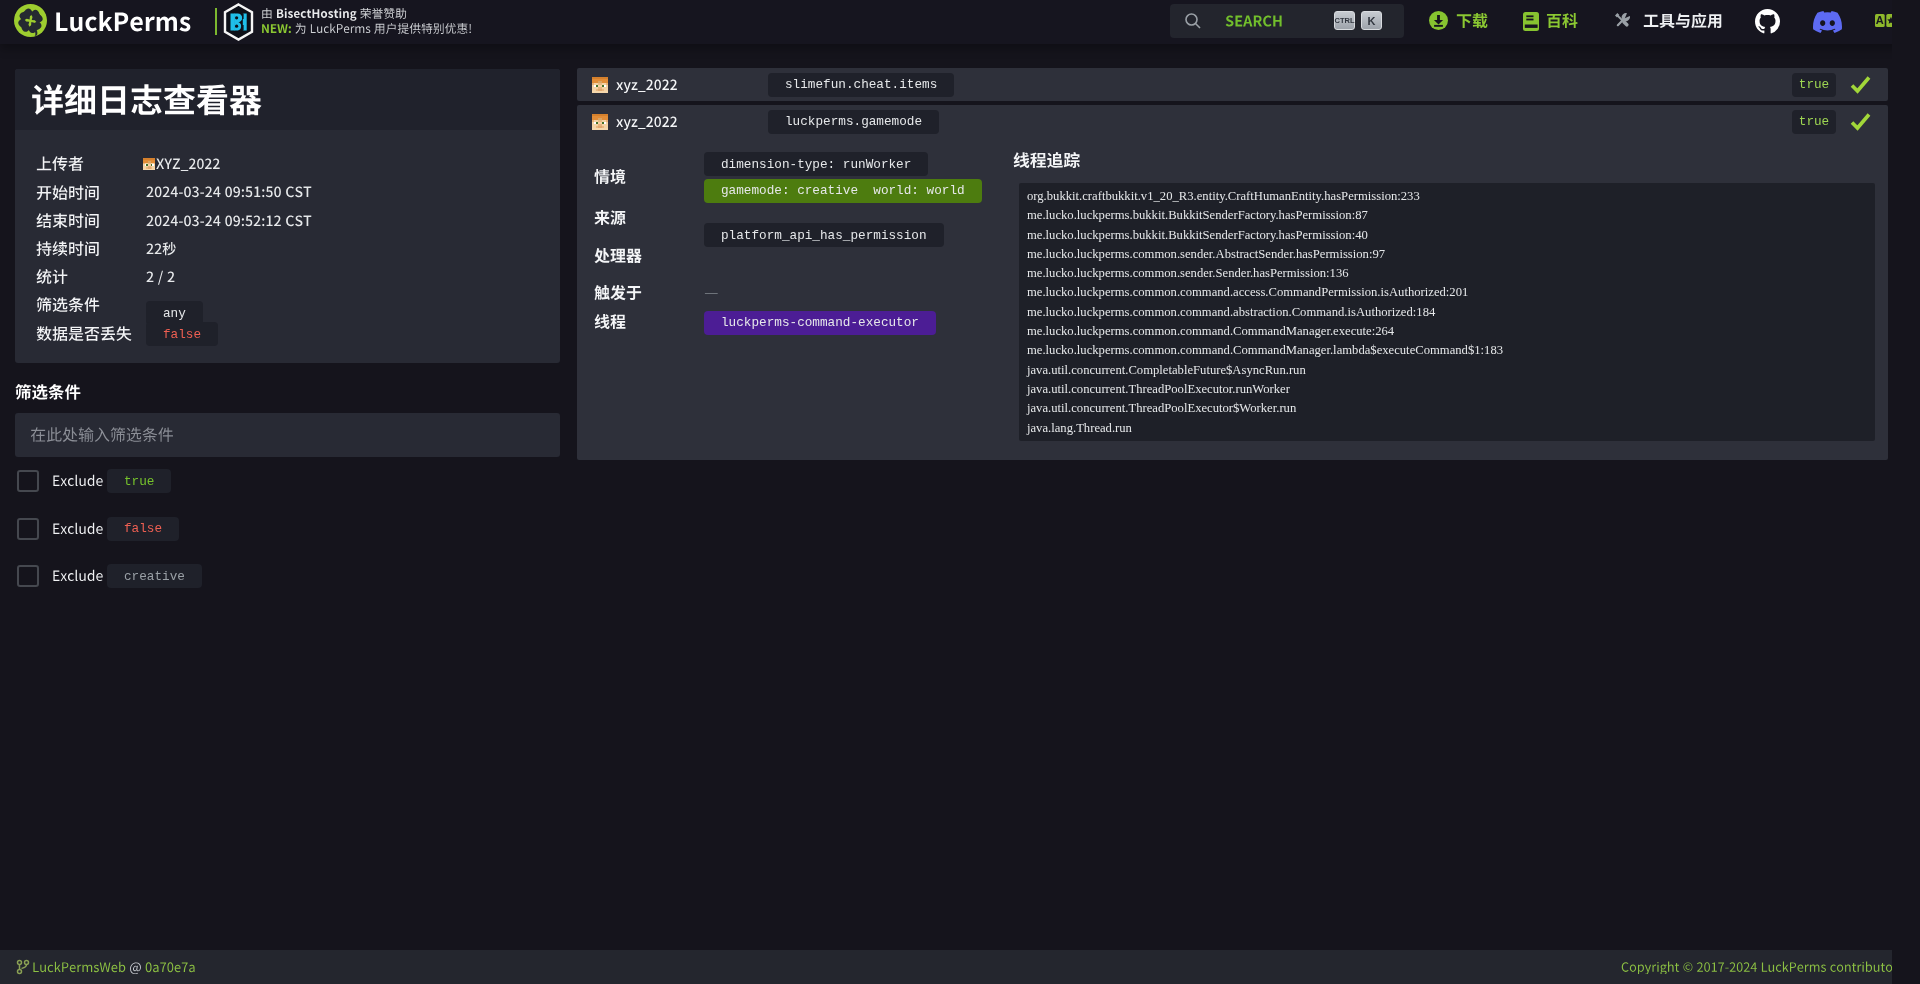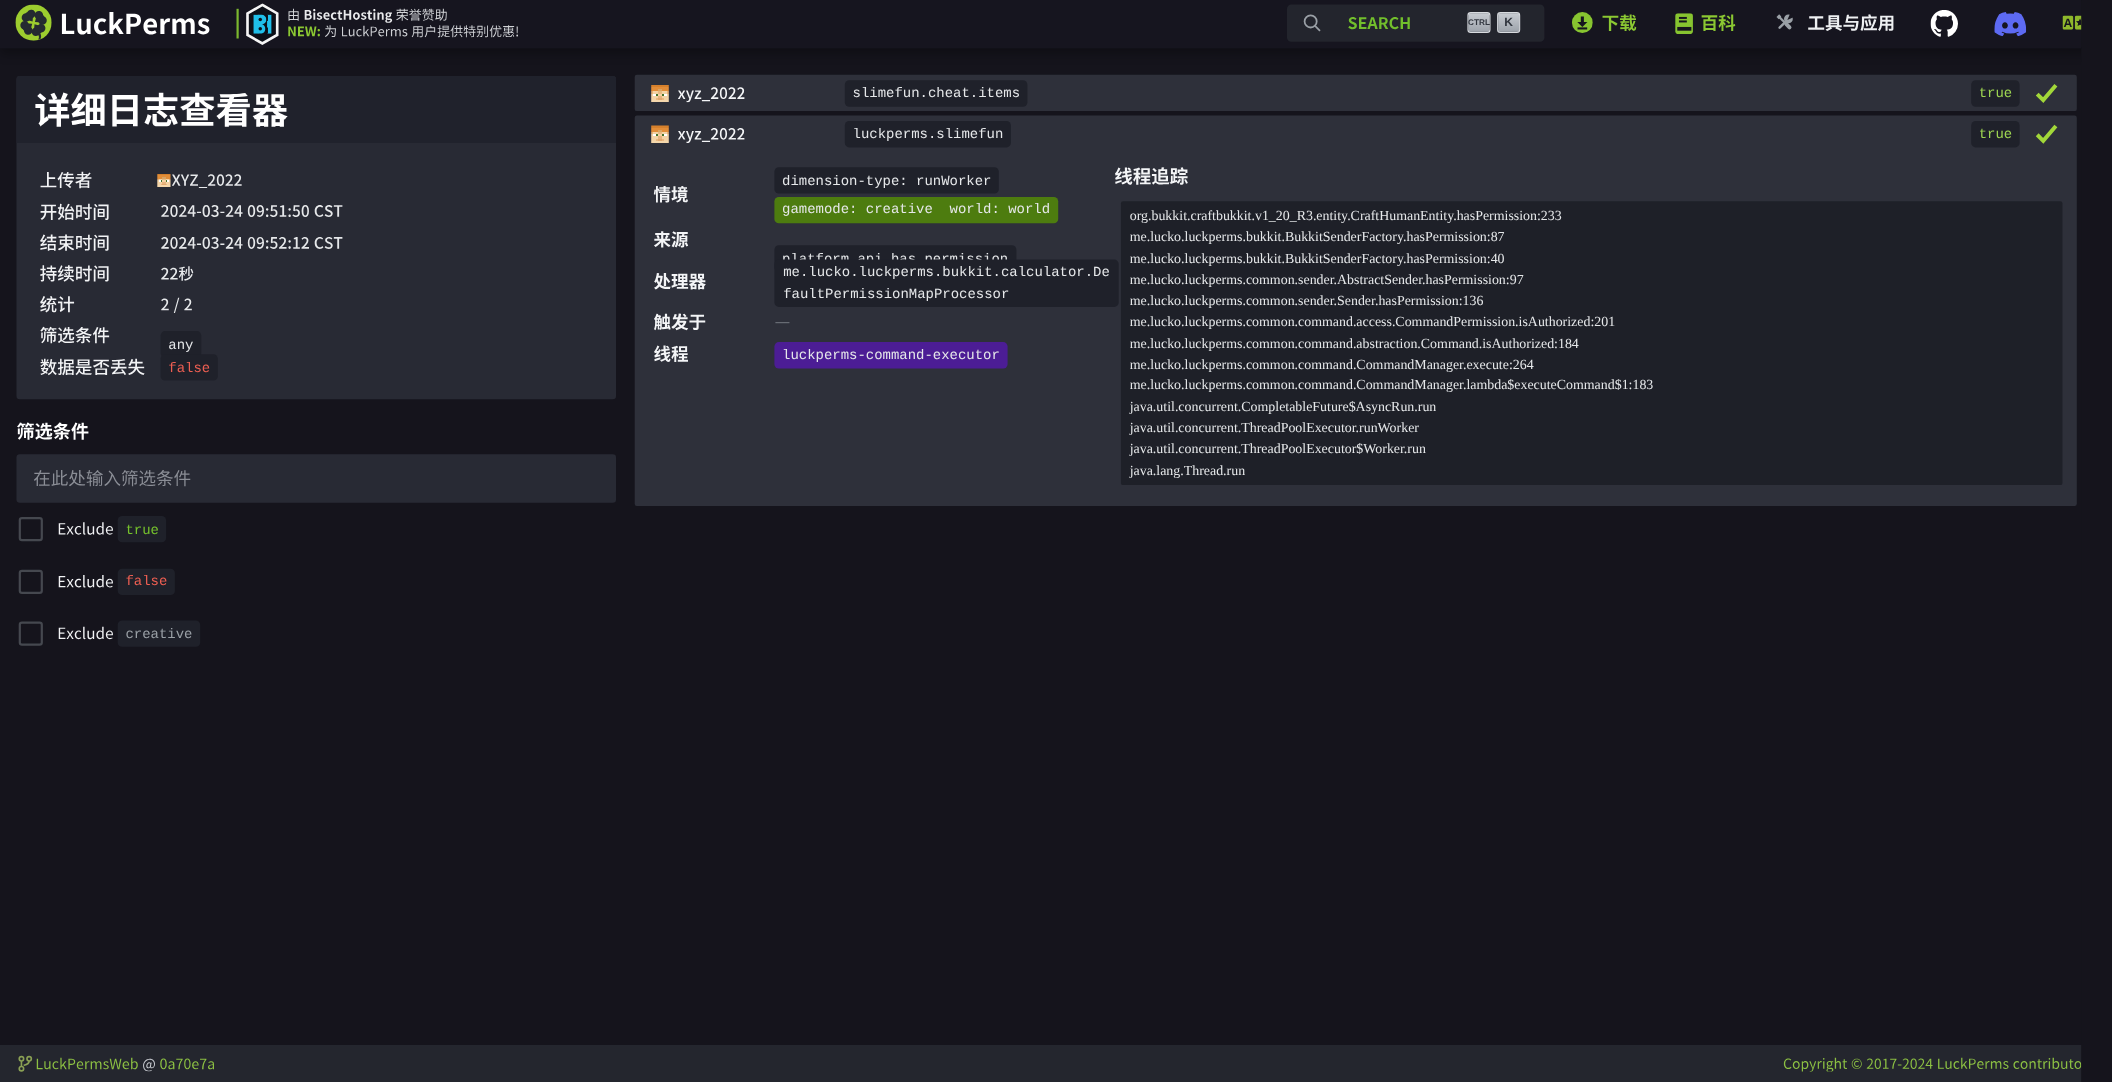--- a/index.html
+++ b/index.html
@@ -1,18 +1,18 @@
 <!DOCTYPE html>
 <html><head><meta charset="utf-8"><title>LuckPerms</title>
 <style>
 html,body{margin:0;padding:0;background:#15141c;}
 #app{position:relative;width:1892px;height:984px;overflow:hidden;background:#15141c;font-family:'Liberation Sans', sans-serif;}
 .abs{position:absolute;}
 .mono{font-family:Liberation Serif, serif;}
-.badge{position:absolute;background:#1f212a;border-radius:4px;font-family:'Liberation Mono', monospace;color:#e6e8ea;display:inline-flex;align-items:center;padding:0 7px;font-size:12.7px;white-space:pre;}
+.badge{position:absolute;background:#1f212a;border-radius:4px;font-family:'Liberation Mono', monospace;color:#e6e8ea;display:inline-flex;align-items:center;padding:0 17px;font-size:12.7px;white-space:pre;}
 </style></head><body>
 <div id="app">
 <div class="abs" style="left:0;top:0;width:1920px;height:44px;background:#16151f;box-shadow:0 5px 9px rgba(0,0,0,0.28)"></div>
 <svg class="abs" style="left:14px;top:4px" width="33" height="33" viewBox="0 0 33 33">
 <circle cx="16.5" cy="16.5" r="16.5" fill="#9dcd2f"></circle>
 <g fill="#252a31">
 <g transform="translate(16.5,16.8) rotate(10)">
 <g transform="rotate(45)">
             <circle cx="-2.9" cy="-7.9" r="3.9"></circle>
             <circle cx="2.9" cy="-7.9" r="3.9"></circle>
@@ -284,21 +284,21 @@
       <rect x="0.00" y="12.00" width="4.00" height="2.00" fill="#f4d3a5"></rect>
       <rect x="4.00" y="12.00" width="2.00" height="2.00" fill="#eab87f"></rect>
       <rect x="6.00" y="12.00" width="4.00" height="2.00" fill="#e2a86f"></rect>
       <rect x="10.00" y="12.00" width="2.00" height="2.00" fill="#eab87f"></rect>
       <rect x="12.00" y="12.00" width="4.00" height="2.00" fill="#f4d3a5"></rect>
       <rect x="0.00" y="14.00" width="16.00" height="2.00" fill="#f6d8ac"></rect>
     </svg>
 <svg style="position:absolute;left:615.5px;top:113.6px" width="61.6" height="16.0" viewBox="0 -12.88 61.6 15.96">
       <path fill="#f4f5f7" d="M0.2 0.0H1.9L2.8 -1.6C3.0 -2.1 3.3 -2.6 3.5 -3.0H3.6C3.9 -2.6 4.1 -2.1 4.4 -1.6L5.4 0.0H7.1L4.7 -3.9L7.0 -7.7H5.3L4.5 -6.2C4.3 -5.7 4.0 -5.3 3.9 -4.9H3.8C3.5 -5.3 3.3 -5.7 3.1 -6.2L2.1 -7.7H0.4L2.7 -4.0Z M8.9 3.2C10.6 3.2 11.4 2.1 12.0 0.5L14.8 -7.7H13.2L12.0 -3.7C11.8 -3.0 11.6 -2.3 11.4 -1.6H11.3C11.1 -2.3 10.8 -3.1 10.6 -3.7L9.2 -7.7H7.6L10.6 -0.1L10.4 0.5C10.2 1.3 9.7 1.9 8.8 1.9C8.6 1.9 8.4 1.8 8.3 1.8L8.0 3.1C8.2 3.2 8.5 3.2 8.9 3.2Z M15.5 0.0H21.5V-1.3H17.5L21.3 -6.8V-7.7H15.9V-6.4H19.3L15.5 -0.9Z M22.1 2.1H29.5V1.1H22.1Z M30.3 0.0H37.0V-1.4H34.4C33.9 -1.4 33.3 -1.3 32.7 -1.3C34.9 -3.4 36.5 -5.4 36.5 -7.4C36.5 -9.3 35.3 -10.5 33.4 -10.5C32.0 -10.5 31.1 -9.9 30.3 -9.0L31.2 -8.1C31.7 -8.7 32.4 -9.2 33.2 -9.2C34.4 -9.2 34.9 -8.4 34.9 -7.3C34.9 -5.6 33.4 -3.6 30.3 -0.9Z M41.7 0.2C43.7 0.2 45.0 -1.6 45.0 -5.2C45.0 -8.8 43.7 -10.5 41.7 -10.5C39.7 -10.5 38.4 -8.8 38.4 -5.2C38.4 -1.6 39.7 0.2 41.7 0.2ZM41.7 -1.1C40.7 -1.1 39.9 -2.2 39.9 -5.2C39.9 -8.1 40.7 -9.2 41.7 -9.2C42.7 -9.2 43.5 -8.1 43.5 -5.2C43.5 -2.2 42.7 -1.1 41.7 -1.1Z M46.3 0.0H53.0V-1.4H50.4C49.9 -1.4 49.2 -1.3 48.7 -1.3C50.9 -3.4 52.5 -5.4 52.5 -7.4C52.5 -9.3 51.3 -10.5 49.4 -10.5C48.0 -10.5 47.1 -9.9 46.2 -9.0L47.1 -8.1C47.7 -8.7 48.4 -9.2 49.2 -9.2C50.3 -9.2 50.9 -8.4 50.9 -7.3C50.9 -5.6 49.3 -3.6 46.3 -0.9Z M54.3 0.0H60.9V-1.4H58.4C57.8 -1.4 57.2 -1.3 56.7 -1.3C58.9 -3.4 60.5 -5.4 60.5 -7.4C60.5 -9.3 59.2 -10.5 57.3 -10.5C56.0 -10.5 55.1 -9.9 54.2 -9.0L55.1 -8.1C55.7 -8.7 56.3 -9.2 57.1 -9.2C58.3 -9.2 58.9 -8.4 58.9 -7.3C58.9 -5.6 57.3 -3.6 54.3 -0.9Z"></path>
     </svg>
-<div class="badge" style="left:768px;top:109.5px;height:24px">luckperms.slimefun</div>
+<div class="badge" style="left:768px;top:109.5px;height:24px">luckperms.gamemode</div>
 <div class="badge" style="left:1792px;top:109.5px;height:24px;width:44px;box-sizing:border-box;color:#9ed652;justify-content:center">true</div>
 <svg class="abs" style="left:1849px;top:110.0px" width="23" height="23" viewBox="0 0 23 23" fill="none" stroke="#a2d739" stroke-width="3.6">
       <path d="M3 12.5 L8.5 18 L20 4.5"></path>
     </svg>
 <svg style="position:absolute;left:594.0px;top:167.8px" width="32.0" height="18.2" viewBox="0 -14.72 32.0 18.24">
       <path fill="#f4f5f7" d="M0.9 -10.4C0.8 -9.1 0.6 -7.3 0.3 -6.2L1.7 -5.7C2.0 -7.0 2.2 -8.9 2.3 -10.3ZM7.8 -3.0H12.6V-2.3H7.8ZM7.8 -4.4V-5.1H12.6V-4.4ZM2.3 -13.6V1.4H4.0V-10.3C4.3 -9.6 4.5 -9.0 4.6 -8.5L5.9 -9.1L5.9 -9.2H9.2V-8.5H4.9V-7.2H15.5V-8.5H11.1V-9.2H14.5V-10.5H11.1V-11.1H15.0V-12.5H11.1V-13.6H9.2V-12.5H5.4V-11.1H9.2V-10.5H5.9V-9.3C5.7 -9.9 5.3 -10.7 5.0 -11.4L4.0 -11.0V-13.6ZM6.0 -6.5V1.4H7.8V-1.0H12.6V-0.4C12.6 -0.2 12.5 -0.2 12.3 -0.2C12.1 -0.2 11.3 -0.2 10.7 -0.2C10.9 0.3 11.1 1.0 11.2 1.4C12.3 1.4 13.1 1.4 13.6 1.2C14.2 0.9 14.4 0.4 14.4 -0.4V-6.5Z M24.3 -4.6H28.4V-3.9H24.3ZM24.3 -6.4H28.4V-5.7H24.3ZM27.8 -11.1C27.7 -10.7 27.5 -10.1 27.3 -9.7H25.5C25.4 -10.1 25.2 -10.7 25.0 -11.1L23.5 -10.8C23.6 -10.4 23.7 -10.0 23.8 -9.7H21.9V-8.1H31.0V-9.7H29.0L29.5 -10.8ZM25.2 -13.4 25.5 -12.6H22.3V-11.1H30.6V-12.6H27.5C27.3 -13.0 27.2 -13.4 27.0 -13.7ZM22.5 -7.6V-2.7H23.8C23.6 -1.3 23.0 -0.5 20.6 0.0C20.9 0.3 21.4 1.0 21.5 1.5C24.6 0.7 25.4 -0.6 25.6 -2.7H26.8V-0.8C26.8 0.2 26.9 0.6 27.2 0.8C27.5 1.1 28.0 1.2 28.5 1.2C28.7 1.2 29.2 1.2 29.5 1.2C29.8 1.2 30.2 1.2 30.5 1.1C30.8 0.9 31.0 0.8 31.2 0.5C31.3 0.2 31.4 -0.4 31.4 -1.1C30.9 -1.2 30.3 -1.5 29.9 -1.8C29.9 -1.3 29.9 -0.8 29.9 -0.6C29.8 -0.4 29.8 -0.3 29.7 -0.3C29.6 -0.3 29.5 -0.3 29.4 -0.3C29.2 -0.3 29.0 -0.3 28.9 -0.3C28.8 -0.3 28.7 -0.3 28.6 -0.3C28.6 -0.4 28.6 -0.5 28.6 -0.7V-2.7H30.2V-7.6ZM16.4 -2.4 17.0 -0.4C18.4 -1.0 20.3 -1.7 21.9 -2.4L21.5 -4.2L20.1 -3.7V-8.0H21.4V-9.8H20.1V-13.4H18.2V-9.8H16.6V-8.0H18.2V-3.0C17.5 -2.8 16.9 -2.6 16.4 -2.4Z"></path>
     </svg>
 <svg style="position:absolute;left:594.0px;top:209.3px" width="32.0" height="18.2" viewBox="0 -14.72 32.0 18.24">
       <path fill="#f4f5f7" d="M7.0 -6.6H4.2L5.7 -7.2C5.5 -8.0 4.9 -9.1 4.4 -10.0H7.0ZM9.0 -6.6V-10.0H11.7C11.4 -9.1 10.8 -7.9 10.4 -7.1L11.7 -6.6ZM2.6 -9.4C3.2 -8.5 3.7 -7.4 3.9 -6.6H0.8V-4.8H5.9C4.4 -3.1 2.4 -1.6 0.4 -0.7C0.8 -0.4 1.4 0.4 1.7 0.9C3.6 -0.1 5.5 -1.7 7.0 -3.5V1.4H9.0V-3.5C10.5 -1.7 12.4 -0.1 14.3 0.9C14.6 0.4 15.2 -0.3 15.6 -0.7C13.6 -1.6 11.6 -3.1 10.2 -4.8H15.2V-6.6H12.1C12.6 -7.3 13.2 -8.4 13.8 -9.5L11.9 -10.0H14.6V-11.9H9.0V-13.6H7.0V-11.9H1.6V-10.0H4.3Z M25.4 -6.1H29.1V-5.2H25.4ZM25.4 -8.3H29.1V-7.4H25.4ZM24.0 -3.2C23.6 -2.2 22.9 -1.1 22.3 -0.4C22.8 -0.1 23.5 0.3 23.8 0.6C24.4 -0.3 25.2 -1.6 25.7 -2.7ZM28.5 -2.8C29.0 -1.7 29.7 -0.4 30.0 0.4L31.7 -0.3C31.4 -1.1 30.7 -2.4 30.2 -3.4ZM17.2 -12.1C18.0 -11.6 19.2 -10.8 19.8 -10.4L21.0 -11.9C20.4 -12.3 19.1 -13.0 18.3 -13.5ZM16.4 -7.8C17.3 -7.3 18.5 -6.6 19.1 -6.1L20.2 -7.7C19.6 -8.1 18.4 -8.7 17.5 -9.2ZM16.6 0.2 18.4 1.2C19.1 -0.4 19.9 -2.2 20.5 -3.9L18.9 -5.0C18.2 -3.1 17.3 -1.1 16.6 0.2ZM23.7 -9.7V-3.9H26.3V-0.4C26.3 -0.3 26.2 -0.2 26.0 -0.2C25.8 -0.2 25.2 -0.2 24.6 -0.2C24.8 0.2 25.0 0.9 25.1 1.4C26.1 1.4 26.8 1.4 27.4 1.2C28.0 0.9 28.1 0.4 28.1 -0.4V-3.9H30.9V-9.7H27.8L28.4 -10.7L26.6 -11.0H31.3V-12.8H21.3V-8.3C21.3 -5.7 21.1 -2.1 19.3 0.4C19.8 0.6 20.6 1.1 20.9 1.4C22.9 -1.2 23.2 -5.5 23.2 -8.3V-11.0H26.3C26.2 -10.6 26.0 -10.1 25.9 -9.7Z"></path>
     </svg>
@@ -307,22 +307,20 @@
     </svg>
 <svg style="position:absolute;left:594.0px;top:283.8px" width="48.0" height="18.2" viewBox="0 -14.72 48.0 18.24">
       <path fill="#f4f5f7" d="M3.9 -8.1V-6.6H3.0V-8.1ZM5.2 -8.1H6.1V-6.6H5.2ZM3.0 -9.5C3.2 -9.8 3.4 -10.2 3.6 -10.6H4.9C4.8 -10.2 4.6 -9.8 4.5 -9.5ZM2.7 -13.6C2.3 -11.7 1.4 -9.8 0.3 -8.6C0.6 -8.4 1.2 -8.0 1.5 -7.7V-5.2C1.5 -3.5 1.4 -1.1 0.5 0.6C0.9 0.8 1.6 1.2 1.9 1.5C2.4 0.4 2.7 -1.0 2.9 -2.4H3.9V0.9H5.2V-2.4H6.1V-0.5C6.1 -0.4 6.0 -0.3 5.9 -0.3C5.8 -0.3 5.5 -0.3 5.2 -0.3C5.5 0.1 5.7 0.8 5.7 1.2C6.3 1.2 6.8 1.2 7.1 0.9C7.5 0.6 7.6 0.2 7.6 -0.5V-9.5H6.1C6.4 -10.1 6.8 -10.9 7.0 -11.5L5.9 -12.2L5.6 -12.1H4.1C4.2 -12.5 4.4 -12.9 4.4 -13.2ZM3.9 -5.3V-3.8H3.0C3.0 -4.3 3.0 -4.8 3.0 -5.2V-5.3ZM5.2 -5.3H6.1V-3.8H5.2ZM10.4 -13.6V-10.7H8.1V-4.2H10.4V-1.4L7.6 -1.2L8.0 0.7C9.6 0.5 11.7 0.3 13.8 -0.0C13.9 0.4 14.0 0.9 14.0 1.2L15.6 0.7C15.5 -0.4 14.8 -2.2 14.2 -3.6L12.7 -3.2C12.9 -2.7 13.1 -2.2 13.3 -1.7L12.4 -1.6V-4.2H14.8V-10.7H12.4V-13.6ZM9.6 -9.1H10.6V-5.8H9.6ZM12.2 -9.1H13.3V-5.8H12.2Z M26.7 -12.7C27.3 -11.9 28.1 -10.9 28.5 -10.3L30.1 -11.3C29.7 -11.9 28.8 -12.9 28.2 -13.5ZM18.1 -8.0C18.3 -8.3 19.0 -8.4 19.8 -8.4H21.9C20.9 -5.3 19.2 -2.9 16.3 -1.4C16.8 -1.0 17.5 -0.2 17.7 0.2C19.7 -0.9 21.1 -2.3 22.2 -4.0C22.7 -3.2 23.3 -2.4 23.9 -1.8C22.7 -1.1 21.3 -0.6 19.8 -0.2C20.2 0.2 20.6 0.9 20.8 1.5C22.5 1.0 24.1 0.4 25.5 -0.5C26.9 0.4 28.5 1.1 30.5 1.5C30.7 0.9 31.2 0.1 31.7 -0.3C29.9 -0.6 28.4 -1.1 27.2 -1.7C28.5 -3.0 29.5 -4.5 30.1 -6.5L28.8 -7.1L28.4 -7.1H23.7C23.9 -7.5 24.0 -7.9 24.2 -8.4H31.1L31.1 -10.2H24.7C24.9 -11.2 25.1 -12.3 25.2 -13.4L23.0 -13.7C22.9 -12.5 22.7 -11.3 22.4 -10.2H20.2C20.7 -11.0 21.1 -12.0 21.3 -12.9L19.3 -13.3C19.0 -12.0 18.4 -10.7 18.2 -10.4C18.0 -10.0 17.8 -9.8 17.5 -9.7C17.7 -9.3 18.0 -8.4 18.1 -8.0ZM25.5 -2.9C24.7 -3.5 24.0 -4.3 23.5 -5.2H27.4C26.9 -4.3 26.3 -3.5 25.5 -2.9Z M33.9 -12.6V-10.7H39.2V-7.4H32.8V-5.5H39.2V-1.1C39.2 -0.7 39.0 -0.6 38.7 -0.6C38.3 -0.6 37.0 -0.6 35.8 -0.7C36.1 -0.1 36.5 0.8 36.6 1.4C38.2 1.4 39.4 1.3 40.1 1.0C40.9 0.7 41.2 0.1 41.2 -1.0V-5.5H47.2V-7.4H41.2V-10.7H46.1V-12.6Z"></path>
     </svg>
 <svg style="position:absolute;left:594.0px;top:313.3px" width="32.0" height="18.2" viewBox="0 -14.72 32.0 18.24">
       <path fill="#f4f5f7" d="M0.8 -1.1 1.2 0.7C2.7 0.2 4.7 -0.5 6.5 -1.2L6.2 -2.8C4.2 -2.1 2.1 -1.5 0.8 -1.1ZM11.3 -12.4C12.0 -12.0 12.8 -11.3 13.3 -10.9L14.4 -12.0C14.0 -12.4 13.1 -13.1 12.4 -13.4ZM1.2 -6.6C1.4 -6.7 1.8 -6.8 3.2 -7.0C2.7 -6.3 2.2 -5.7 2.0 -5.4C1.5 -4.8 1.1 -4.5 0.7 -4.4C0.9 -3.9 1.2 -3.1 1.3 -2.7C1.7 -2.9 2.4 -3.1 6.3 -3.9C6.2 -4.3 6.3 -5.0 6.3 -5.5L3.8 -5.1C4.9 -6.4 6.0 -7.9 6.8 -9.4L5.3 -10.4C5.0 -9.8 4.7 -9.2 4.3 -8.7L3.0 -8.6C3.9 -9.8 4.7 -11.3 5.4 -12.7L3.6 -13.6C3.0 -11.7 1.9 -9.8 1.5 -9.3C1.2 -8.8 0.9 -8.5 0.6 -8.4C0.8 -7.9 1.1 -7.0 1.2 -6.6ZM13.8 -5.6C13.3 -4.8 12.7 -4.2 12.0 -3.5C11.9 -4.2 11.7 -4.9 11.6 -5.6L15.3 -6.3L15.0 -8.0L11.4 -7.3L11.2 -8.8L14.9 -9.4L14.5 -11.1L11.1 -10.5C11.1 -11.6 11.0 -12.6 11.1 -13.6H9.1C9.1 -12.5 9.2 -11.4 9.2 -10.3L6.9 -9.9L7.2 -8.2L9.3 -8.5L9.5 -7.0L6.6 -6.4L6.9 -4.7L9.7 -5.3C9.9 -4.2 10.1 -3.2 10.4 -2.3C9.1 -1.5 7.6 -0.8 6.0 -0.4C6.4 0.1 6.9 0.7 7.2 1.2C8.5 0.7 9.8 0.1 11.0 -0.6C11.6 0.6 12.5 1.4 13.5 1.4C14.8 1.4 15.3 0.9 15.6 -1.1C15.2 -1.3 14.6 -1.7 14.2 -2.1C14.2 -0.8 14.0 -0.4 13.7 -0.4C13.3 -0.4 12.9 -0.9 12.6 -1.7C13.7 -2.7 14.6 -3.7 15.4 -4.9Z M25.1 -11.4H28.9V-9.2H25.1ZM23.3 -13.0V-7.6H30.7V-13.0ZM23.2 -3.6V-2.0H26.0V-0.6H22.2V1.1H31.5V-0.6H27.9V-2.0H30.8V-3.6H27.9V-4.9H31.2V-6.6H22.8V-4.9H26.0V-3.6ZM21.4 -13.4C20.2 -12.9 18.2 -12.4 16.5 -12.1C16.7 -11.7 16.9 -11.1 17.0 -10.6C17.6 -10.7 18.3 -10.8 19.0 -10.9V-9.1H16.7V-7.3H18.7C18.1 -5.8 17.2 -4.0 16.3 -3.0C16.6 -2.5 17.0 -1.7 17.2 -1.2C17.8 -2.0 18.4 -3.1 19.0 -4.3V1.4H20.8V-4.8C21.2 -4.3 21.6 -3.6 21.8 -3.2L22.9 -4.7C22.6 -5.1 21.2 -6.5 20.8 -6.8V-7.3H22.5V-9.1H20.8V-11.4C21.5 -11.5 22.2 -11.7 22.7 -12.0Z"></path>
     </svg>
 <div class="badge" style="left:704px;top:152px;height:24px;background:#1f212a">dimension-type: runWorker</div>
 <div class="badge" style="left:704px;top:178.5px;height:24px;background:#4d7c0f">gamemode: creative  world: world</div>
 <div class="badge" style="left:704px;top:223px;height:24px;background:#1f212a">platform_api_has_permission</div>
-<div class="badge" style="left:704px;top:236px;background:#1f212a;padding:2px 8px;line-height:19.5px">me.lucko.luckperms.bukkit.calculator.De
-faultPermissionMapProcessor</div>
 <div class="abs mono" style="left:705px;top:285px;font-size:12.6px;color:#90969c">—</div>
 <div class="badge" style="left:704px;top:310.5px;height:24px;background:#4c1d95">luckperms-command-executor</div>
 <svg style="position:absolute;left:1013.0px;top:150.8px" width="67.2" height="19.2" viewBox="0 -15.46 67.2 19.15">
       <path fill="#f4f5f7" d="M0.8 -1.2 1.2 0.7C2.9 0.2 4.9 -0.6 6.8 -1.2L6.5 -2.9C4.4 -2.2 2.2 -1.6 0.8 -1.2ZM11.9 -13.1C12.6 -12.6 13.5 -11.9 14.0 -11.5L15.2 -12.7C14.7 -13.1 13.7 -13.7 13.1 -14.1ZM1.2 -6.9C1.5 -7.1 1.9 -7.2 3.4 -7.4C2.8 -6.6 2.4 -6.0 2.1 -5.7C1.6 -5.1 1.2 -4.7 0.7 -4.6C1.0 -4.1 1.3 -3.2 1.4 -2.8C1.8 -3.1 2.5 -3.3 6.6 -4.1C6.6 -4.5 6.6 -5.3 6.6 -5.8L4.0 -5.3C5.1 -6.7 6.2 -8.3 7.2 -9.8L5.5 -10.9C5.2 -10.3 4.9 -9.7 4.5 -9.1L3.1 -9.0C4.0 -10.3 5.0 -11.8 5.6 -13.3L3.7 -14.2C3.1 -12.3 2.0 -10.3 1.6 -9.8C1.2 -9.2 1.0 -8.9 0.6 -8.8C0.8 -8.3 1.1 -7.3 1.2 -6.9ZM14.5 -5.9C14.0 -5.1 13.3 -4.4 12.6 -3.7C12.4 -4.4 12.3 -5.1 12.2 -5.9L16.0 -6.6L15.7 -8.4L11.9 -7.7L11.8 -9.3L15.6 -9.9L15.3 -11.6L11.7 -11.1C11.6 -12.1 11.6 -13.2 11.6 -14.3H9.6C9.6 -13.2 9.6 -11.9 9.7 -10.8L7.3 -10.4L7.6 -8.6L9.8 -8.9L10.0 -7.3L6.9 -6.8L7.2 -5.0L10.2 -5.5C10.4 -4.4 10.6 -3.4 10.9 -2.4C9.5 -1.6 7.9 -0.9 6.3 -0.4C6.8 0.1 7.3 0.8 7.5 1.3C9.0 0.8 10.3 0.1 11.6 -0.7C12.2 0.7 13.1 1.5 14.2 1.5C15.5 1.5 16.0 1.0 16.4 -1.1C15.9 -1.3 15.3 -1.8 15.0 -2.2C14.9 -0.9 14.7 -0.5 14.4 -0.5C14.0 -0.5 13.6 -1.0 13.2 -1.8C14.4 -2.8 15.4 -3.9 16.2 -5.1Z M26.4 -11.9H30.3V-9.6H26.4ZM24.5 -13.6V-7.9H32.3V-13.6ZM24.4 -3.8V-2.1H27.3V-0.6H23.3V1.1H33.1V-0.6H29.3V-2.1H32.3V-3.8H29.3V-5.2H32.7V-6.9H24.0V-5.2H27.3V-3.8ZM22.5 -14.1C21.2 -13.5 19.2 -13.0 17.3 -12.7C17.5 -12.3 17.8 -11.6 17.9 -11.2C18.5 -11.3 19.2 -11.4 19.9 -11.5V-9.5H17.5V-7.7H19.6C19.0 -6.0 18.1 -4.2 17.1 -3.1C17.5 -2.6 17.9 -1.8 18.1 -1.2C18.7 -2.1 19.4 -3.3 19.9 -4.6V1.5H21.9V-5.1C22.3 -4.5 22.7 -3.8 22.9 -3.4L24.0 -5.0C23.7 -5.3 22.3 -6.8 21.9 -7.2V-7.7H23.7V-9.5H21.9V-11.9C22.6 -12.1 23.3 -12.3 23.9 -12.5Z M34.6 -12.7C35.5 -11.9 36.6 -10.7 37.0 -10.0L38.7 -11.2C38.1 -11.9 37.0 -13.0 36.1 -13.8ZM40.0 -12.6V-1.6L42.0 -1.6H48.8V-6.7H42.0V-7.9H48.1V-12.6H44.8C45.0 -13.1 45.2 -13.6 45.4 -14.1L43.1 -14.4C43.0 -13.9 42.9 -13.2 42.7 -12.6ZM42.0 -11.0H46.2V-9.5H42.0ZM42.0 -5.1H46.8V-3.3H42.0ZM38.4 -8.4H34.2V-6.5H36.5V-1.8C35.7 -1.5 34.9 -0.9 34.2 -0.3L35.4 1.5C36.2 0.6 37.0 -0.4 37.5 -0.4C37.8 -0.4 38.3 0.1 38.9 0.5C40.0 1.1 41.3 1.2 43.4 1.2C45.2 1.2 48.0 1.2 49.6 1.1C49.6 0.5 49.9 -0.4 50.1 -0.9C48.3 -0.7 45.3 -0.5 43.4 -0.5C41.6 -0.5 40.2 -0.6 39.1 -1.2L38.4 -1.7Z M63.5 -3.0C64.2 -1.9 64.9 -0.4 65.2 0.6L66.9 -0.2C66.6 -1.1 65.8 -2.6 65.1 -3.6ZM53.3 -11.9H55.1V-9.8H53.3ZM60.3 -13.9C60.5 -13.5 60.7 -12.9 60.9 -12.3H57.5V-9.1H59.0V-7.5H65.0V-9.1H66.5V-12.3H63.0C62.8 -13.0 62.5 -13.7 62.2 -14.4ZM59.4 -9.2V-10.6H64.6V-9.2ZM57.5 -6.2V-4.4H61.2V-0.5C61.2 -0.3 61.1 -0.3 60.9 -0.3C60.7 -0.3 60.1 -0.3 59.5 -0.3C59.7 0.2 59.9 1.0 60.0 1.5C61.0 1.5 61.8 1.4 62.4 1.2C62.9 0.9 63.1 0.4 63.1 -0.4V-4.4H66.6V-6.2ZM58.9 -3.7C58.5 -2.8 57.9 -1.9 57.3 -1.2C57.1 -0.9 56.9 -0.7 56.6 -0.5C57.1 -0.2 57.8 0.3 58.1 0.6C59.0 -0.3 60.0 -1.8 60.7 -3.1ZM50.7 -1.1 51.2 0.8 57.3 -1.2 57.0 -2.9 55.4 -2.4V-4.6H57.1V-6.3H55.4V-8.1H56.9V-13.6H51.5V-8.1H53.8V-1.9L53.1 -1.7V-6.8H51.5V-1.3Z"></path>
     </svg>
 <div class="abs mono" style="left:1019px;top:183px;width:856px;height:258px;background:#1e2028;border-radius:2px;box-sizing:border-box;padding:4px 8px;font-size:12.65px;line-height:19.3px;color:#e6e8ea;white-space:pre">org.bukkit.craftbukkit.v1_20_R3.entity.CraftHumanEntity.hasPermission:233
 me.lucko.luckperms.bukkit.BukkitSenderFactory.hasPermission:87
 me.lucko.luckperms.bukkit.BukkitSenderFactory.hasPermission:40
 me.lucko.luckperms.common.sender.AbstractSender.hasPermission:97
 me.lucko.luckperms.common.sender.Sender.hasPermission:136

